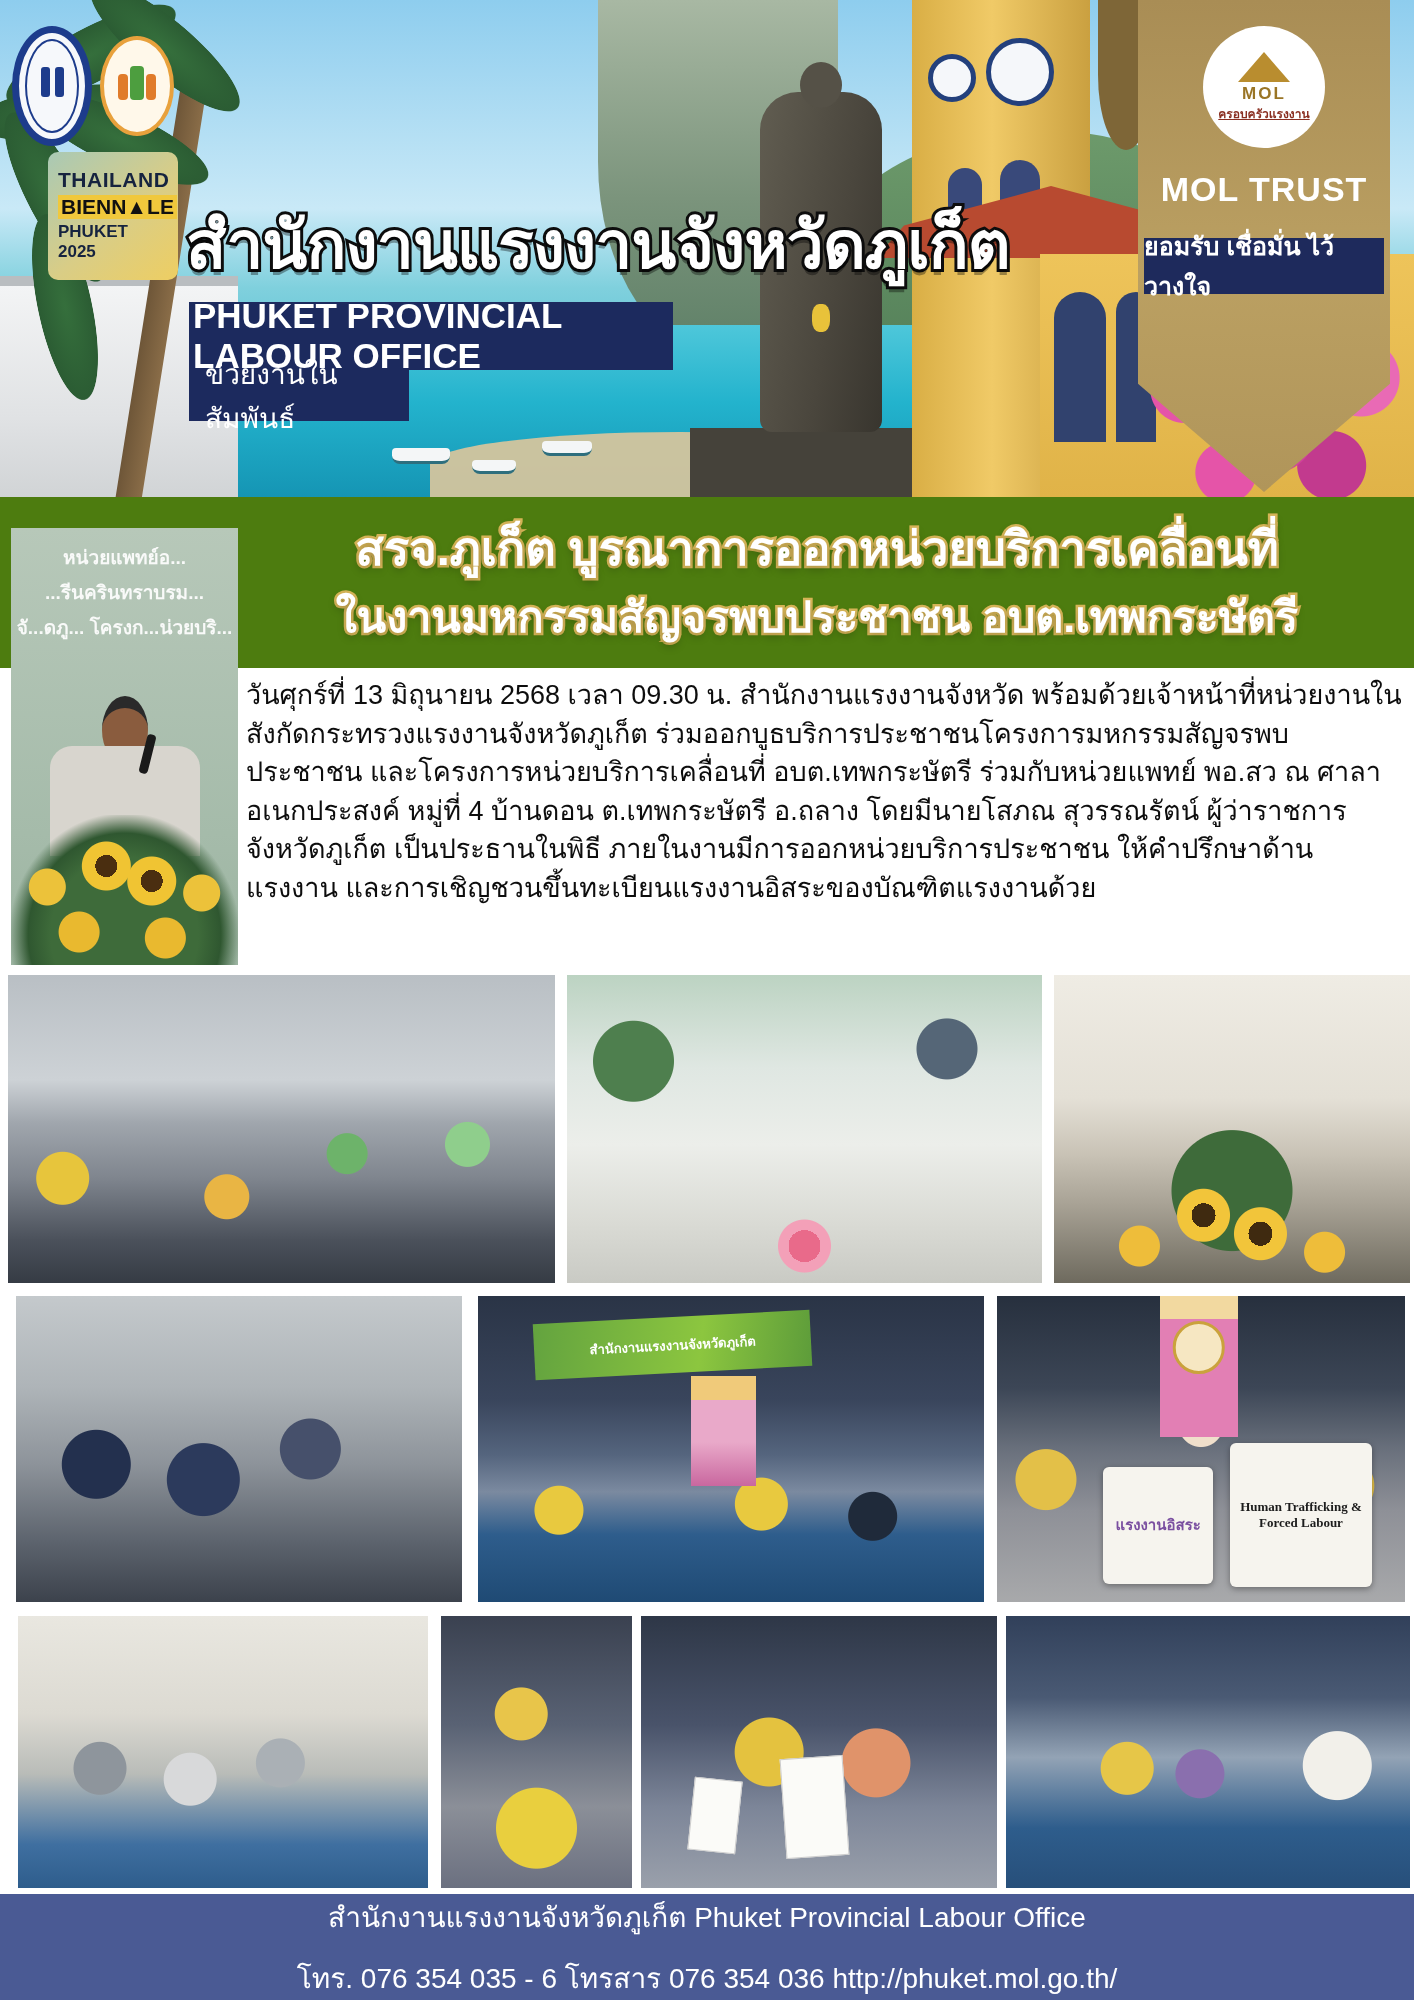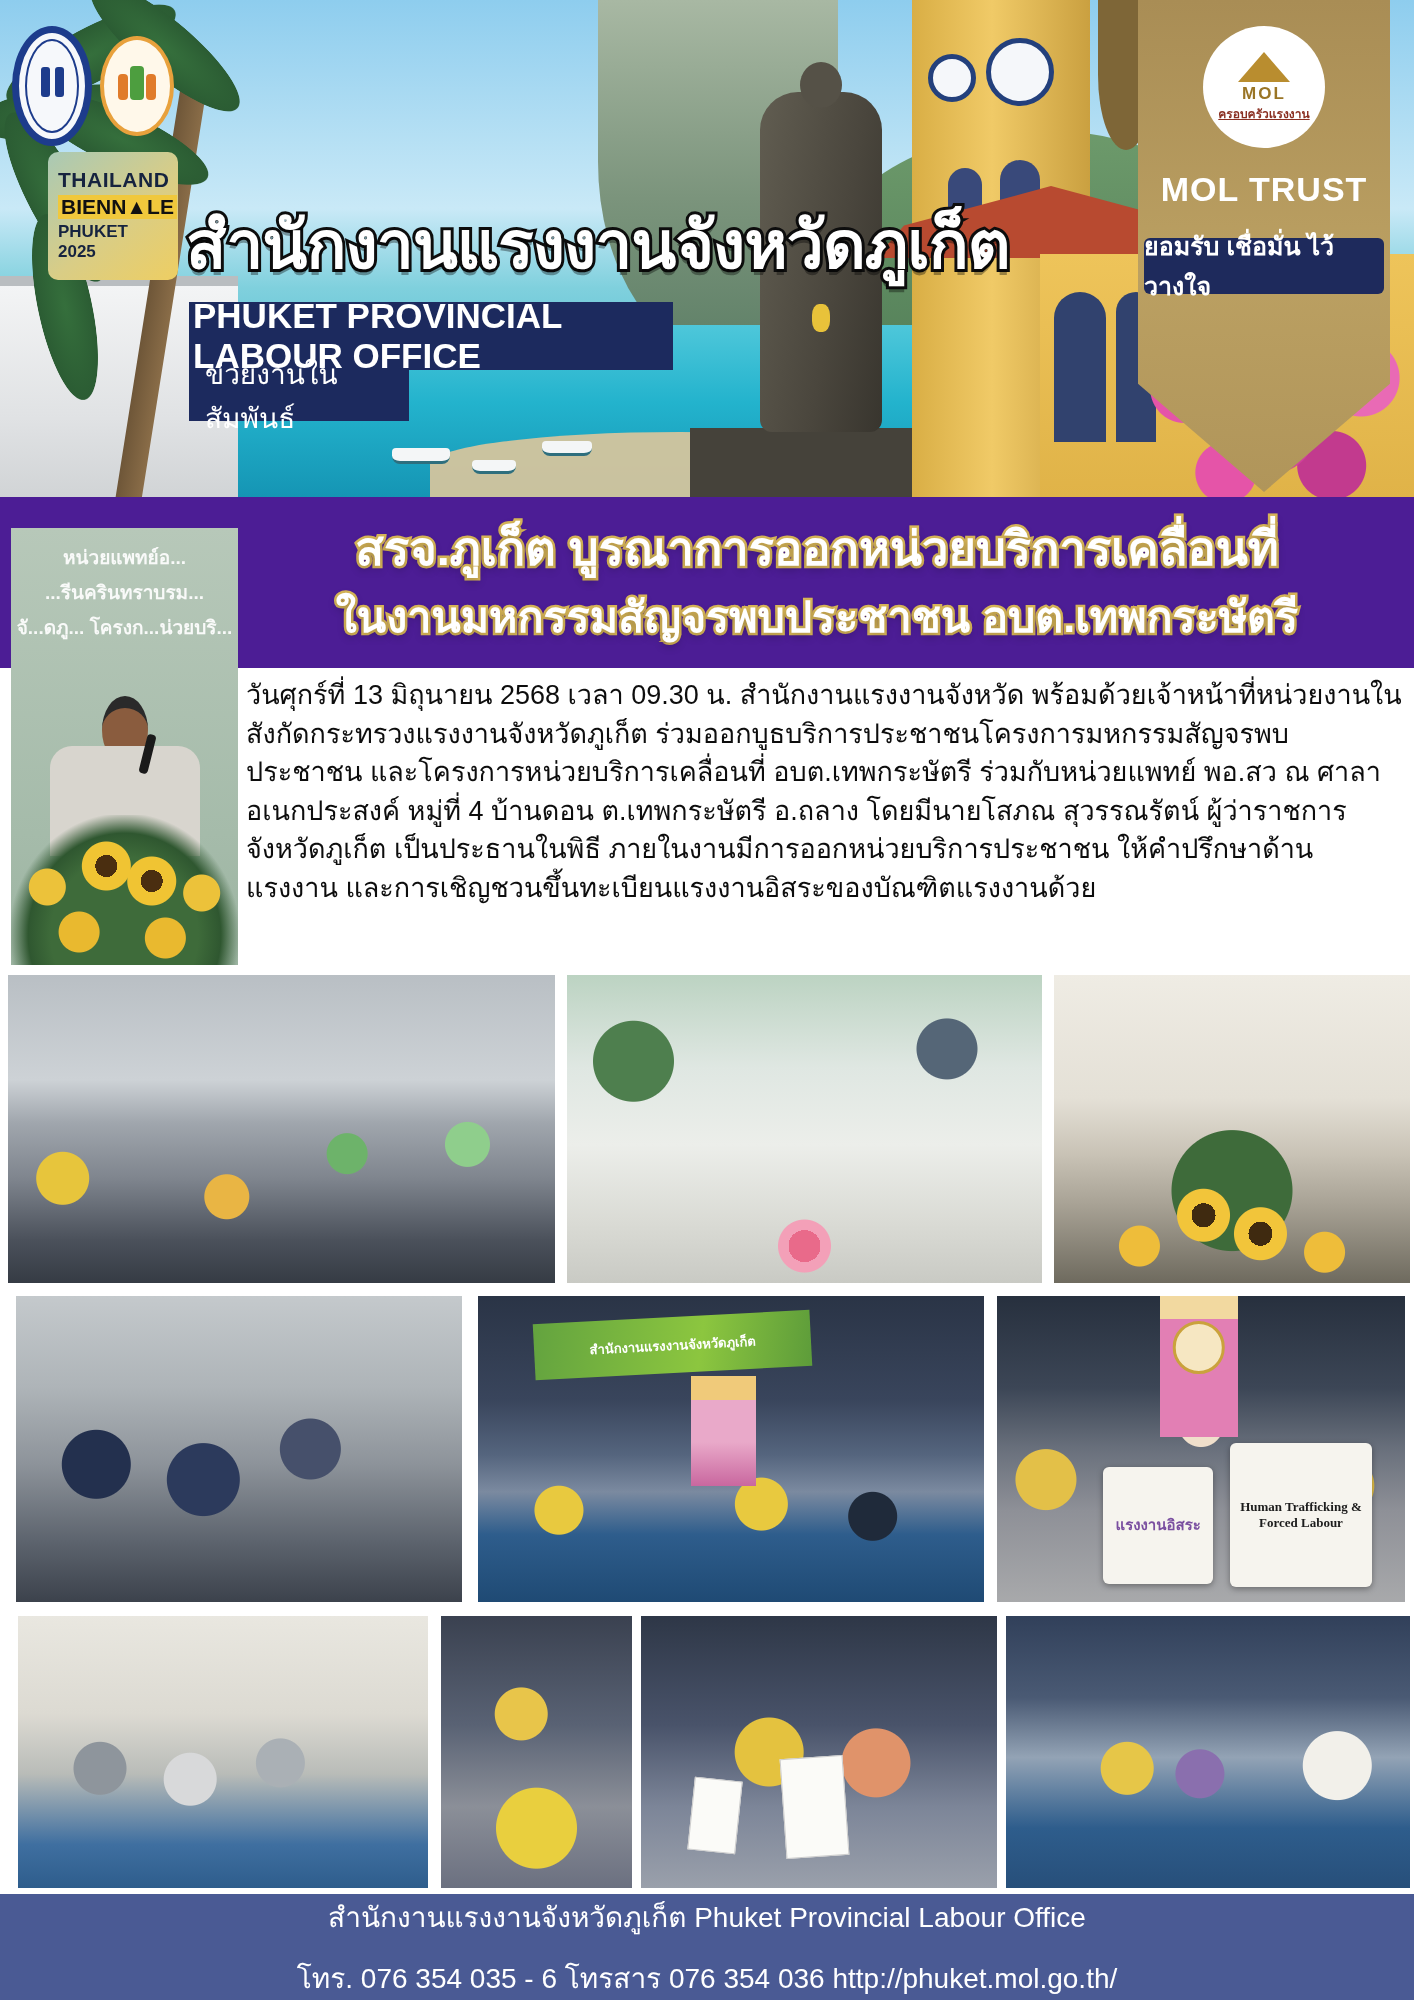--- a/index.html
+++ b/index.html
@@ -108,24 +108,24 @@
       width:122px;height:122px;border-radius:50%;background:#fff;display:flex;
       flex-direction:column;align-items:center;justify-content:center;}
   .mol-roof{width:0;height:0;border-left:26px solid transparent;border-right:26px solid transparent;
       border-bottom:30px solid #b98d2f;}
   .mol-word{font-size:17px;font-weight:700;color:#9a7526;letter-spacing:2px;margin-top:2px;}
   .mol-sub{font-size:12px;font-weight:700;color:#8a2f21;text-decoration:underline;}
   .mol-title{position:absolute;left:0;right:0;top:170px;text-align:center;color:#fff;
       font-size:34px;font-weight:800;letter-spacing:1px;}
   .mol-slogan{position:absolute;left:6px;right:6px;top:238px;height:56px;background:#1e2a5c;
       display:flex;align-items:center;justify-content:center;color:#fff;
-      font-size:25px;font-weight:700;border-radius:6px;}
-
-  
-  .headline-band{left:0;top:497px;width:1414px;height:171px;background:#4c1d95;z-index:2;}
+      font-size:25px;font-weight:700;}
+
+  
+  .headline-band{left:0;top:497px;width:1414px;height:171px;background:#4d7c0f;z-index:2;}
   .hl{position:absolute;left:240px;right:20px;text-align:center;color:#fff;font-weight:800;
       -webkit-text-stroke:5px #d8b658;paint-order:stroke fill;
       text-shadow:0 4px 8px rgba(0,0,0,.25);}
   .hl1{top:14px;font-size:47px;}
   .hl2{top:86px;font-size:43px;}
 
   
   .body-sec{left:0;top:668px;width:1414px;height:307px;background:#fff;}
   .article{left:246px;top:676px;width:1158px;font-size:27px;line-height:1.43;color:#0d0d0d;
       overflow-wrap:break-word;}

